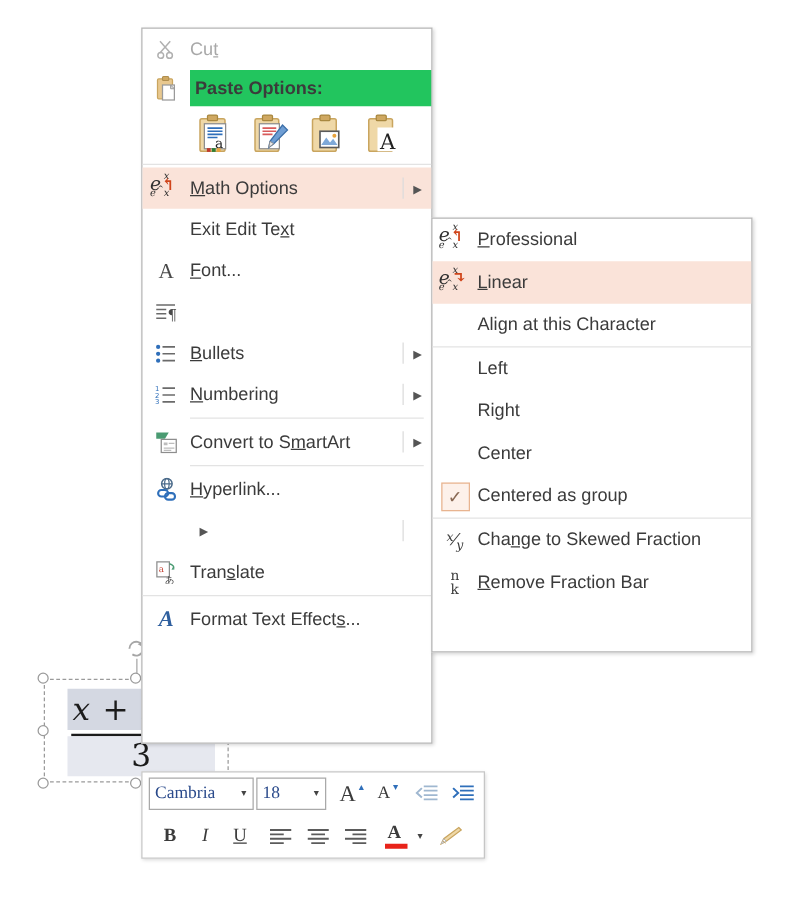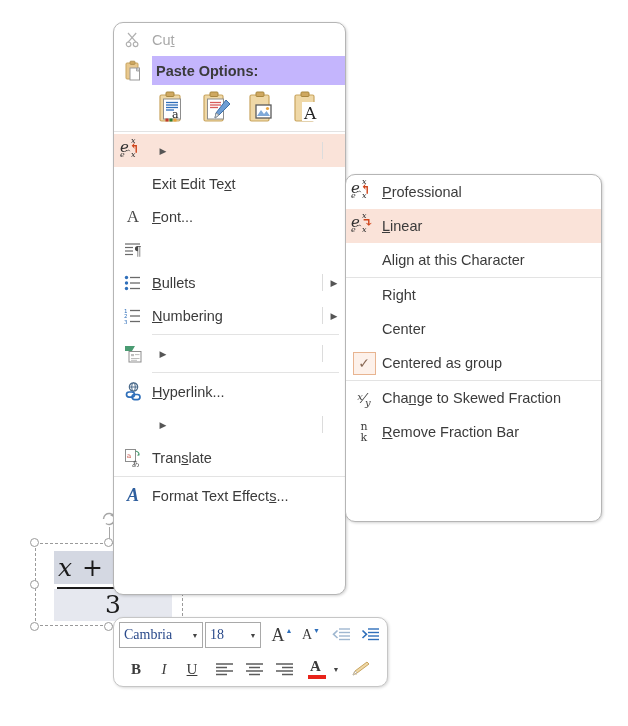--- a/index.html
+++ b/index.html
@@ -4,21 +4,21 @@
 <style>
   html,body{margin:0;padding:0;}
   body{
     width:628px;height:726px;
     background:#ffffff;
     font-family:"Liberation Sans", sans-serif;
     position:relative;
     overflow:hidden;
     -webkit-font-smoothing:antialiased;
   }
-  .abs{position:absolute;border-radius:10px;}
+  .abs{position:absolute;}
 
   
   #shape-selection{
     left:35px;top:543px;width:148px;height:83px;
   }
   #shape-selection .dashed-box{
     position:absolute;left:0;top:0;right:0;bottom:0;
     border:1px dashed #9a9a9a;
     box-sizing:border-box;
   }
@@ -91,21 +91,21 @@
     font-size:9px;color:#555;
   }
   .menu-item .arrowsep{
     position:absolute;right:22px;top:8px;height:17px;width:1px;background:#dcdcdc;
   }
   .menu-sep{height:1px;background:#e3e3e3;margin:2px 6px 2px 38px;}
   .menu-sep.full{margin-left:0;margin-right:0;}
 
   #paste-row{height:29px;}
   #paste-row .plabel{
-    background:#c4b5fd;flex:1;height:29px;display:flex;align-items:center;
+    background:#22c55e;flex:1;height:29px;display:flex;align-items:center;
     font-weight:bold;color:#3b3b3b;font-size:14.5px;padding-left:4px;
   }
   #paste-icons{
     height:44px;display:flex;align-items:center;padding-left:42px;gap:14px;
   }
   .paste-ic{width:31px;height:34px;position:relative;cursor:default;}
 
   
   #math-submenu{
     left:345px;top:174px;width:257px;height:348px;
@@ -287,20 +287,21 @@
     <span class="ic">
       <span class="eicon">
         <span class="e1">e</span>
           <span class="x1">x</span>
         <span class="e2">e</span>
           <span class="x2">^</span>
           <span class="x3">x</span>
         <span class="ar">↰</span>
       </span>
     </span>
+    <span class="lbl"><u>M</u>ath Options</span>
     <span class="arrowsep"></span>
     <span class="arrow">▶</span>
   </div>
 
   <div class="menu-item">
     <span class="ic"></span>
     <span class="lbl">Exit Edit Te<u>x</u>t</span>
   </div>
 
   <div class="menu-item">
@@ -370,20 +371,21 @@
         <path d="M1 1 L11 1 L8 6 L1 6 Z" fill="#4a9b72"></path>
         <rect x="5" y="6.5" width="12" height="10.5" fill="#ffffff" stroke="#8d8d8d" stroke-width="1"></rect>
         <rect x="7" y="9" width="3" height="2.2" fill="#bdbdbd"></rect>
         <g stroke="#bdbdbd" stroke-width="1">
             <line x1="11" y1="9.6" x2="15.5" y2="9.6"></line>
             <line x1="7" y1="13.5" x2="15.5" y2="13.5"></line>
             <line x1="7" y1="15.3" x2="13" y2="15.3"></line>
           </g>
       </svg>
     </span>
+    <span class="lbl">Convert to S<u>m</u>artArt</span>
     <span class="arrowsep"></span>
     <span class="arrow">▶</span>
   </div>
 
   <div class="menu-sep"></div>
 
   <div class="menu-item">
     <span class="ic">
       <svg width="19" height="19" viewBox="0 0 19 19">
         <circle cx="9.5" cy="5" r="4.2" fill="none" stroke="#4a6a8a" stroke-width="1.2"></circle>
@@ -458,23 +460,27 @@
 
   <div class="sub-item">
     <span class="ic"></span>
     <span class="lbl">Ali<u>g</u>n at this Character</span>
   </div>
 
   <div class="sub-sep"></div>
 
   <div class="sub-item">
     <span class="ic"></span>
+    <span class="lbl">Left</span>
+  </div>
+
+  <div class="sub-item">
+    <span class="ic"></span>
     <span class="lbl">Right</span>
   </div>
-
 
   <div class="sub-item">
     <span class="ic"></span>
     <span class="lbl">Center</span>
   </div>
 
   <div class="sub-item">
     <span class="ic">
       <span class="chk-box">
           <span class="chk-mark">✓</span>

